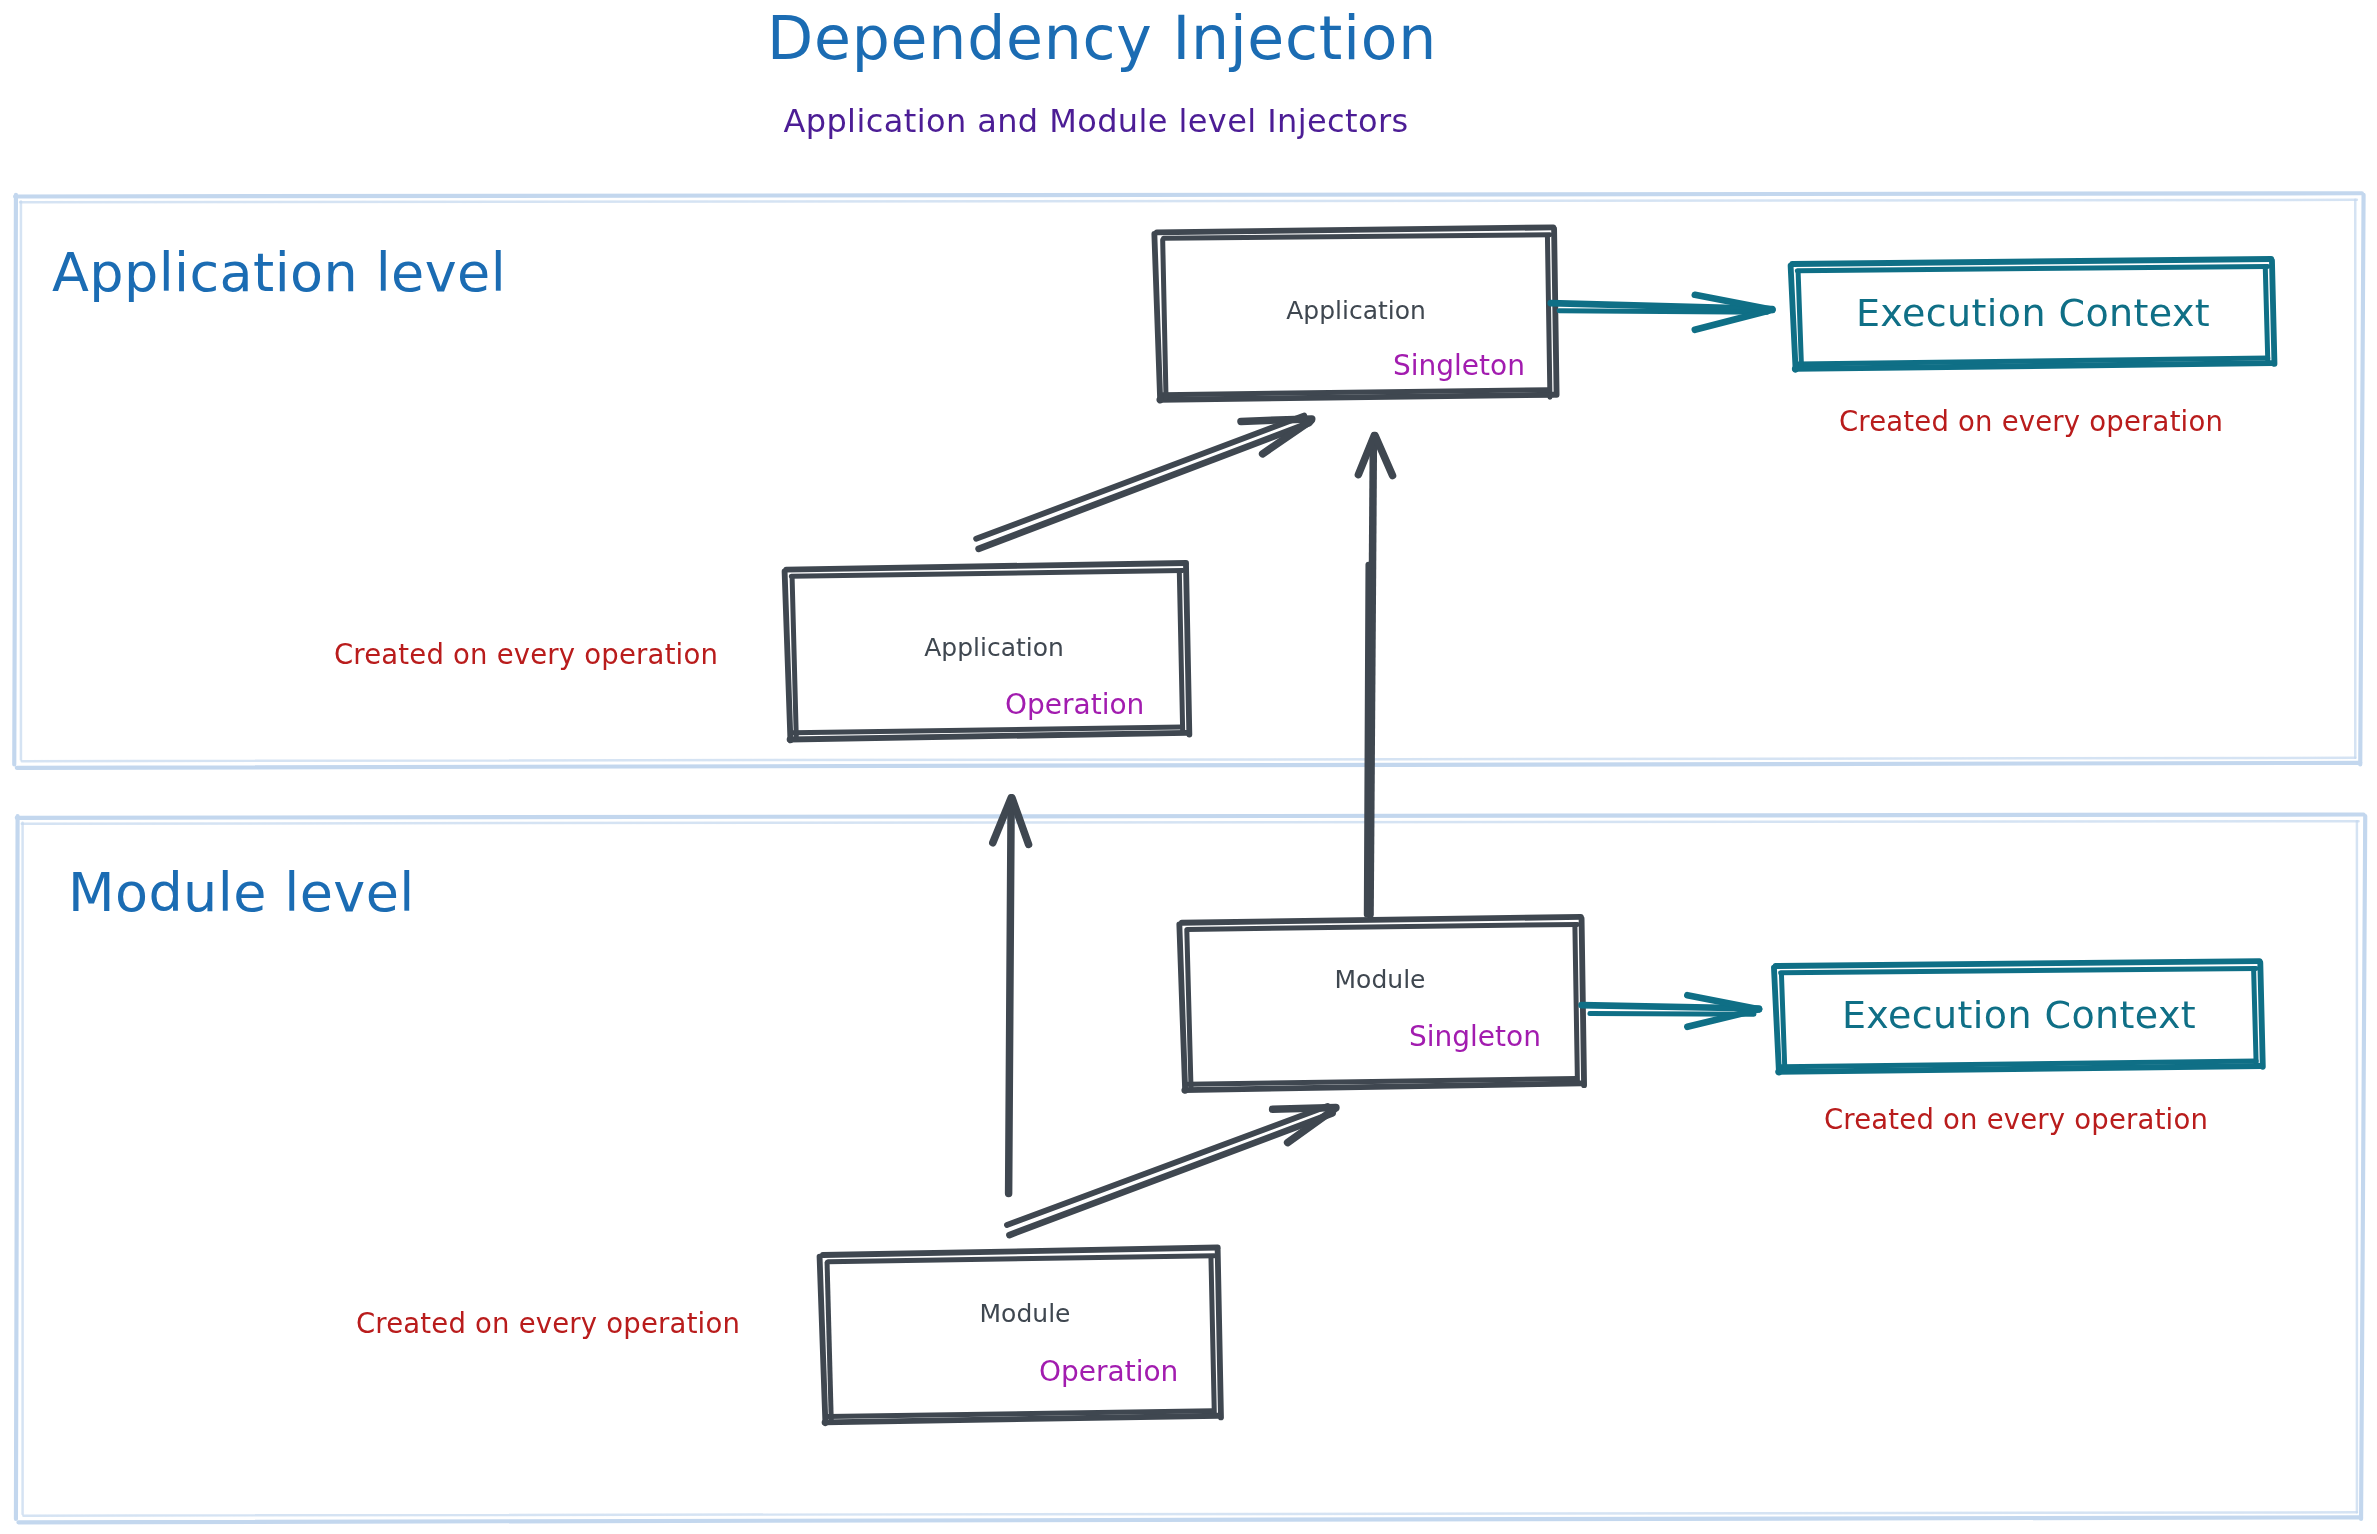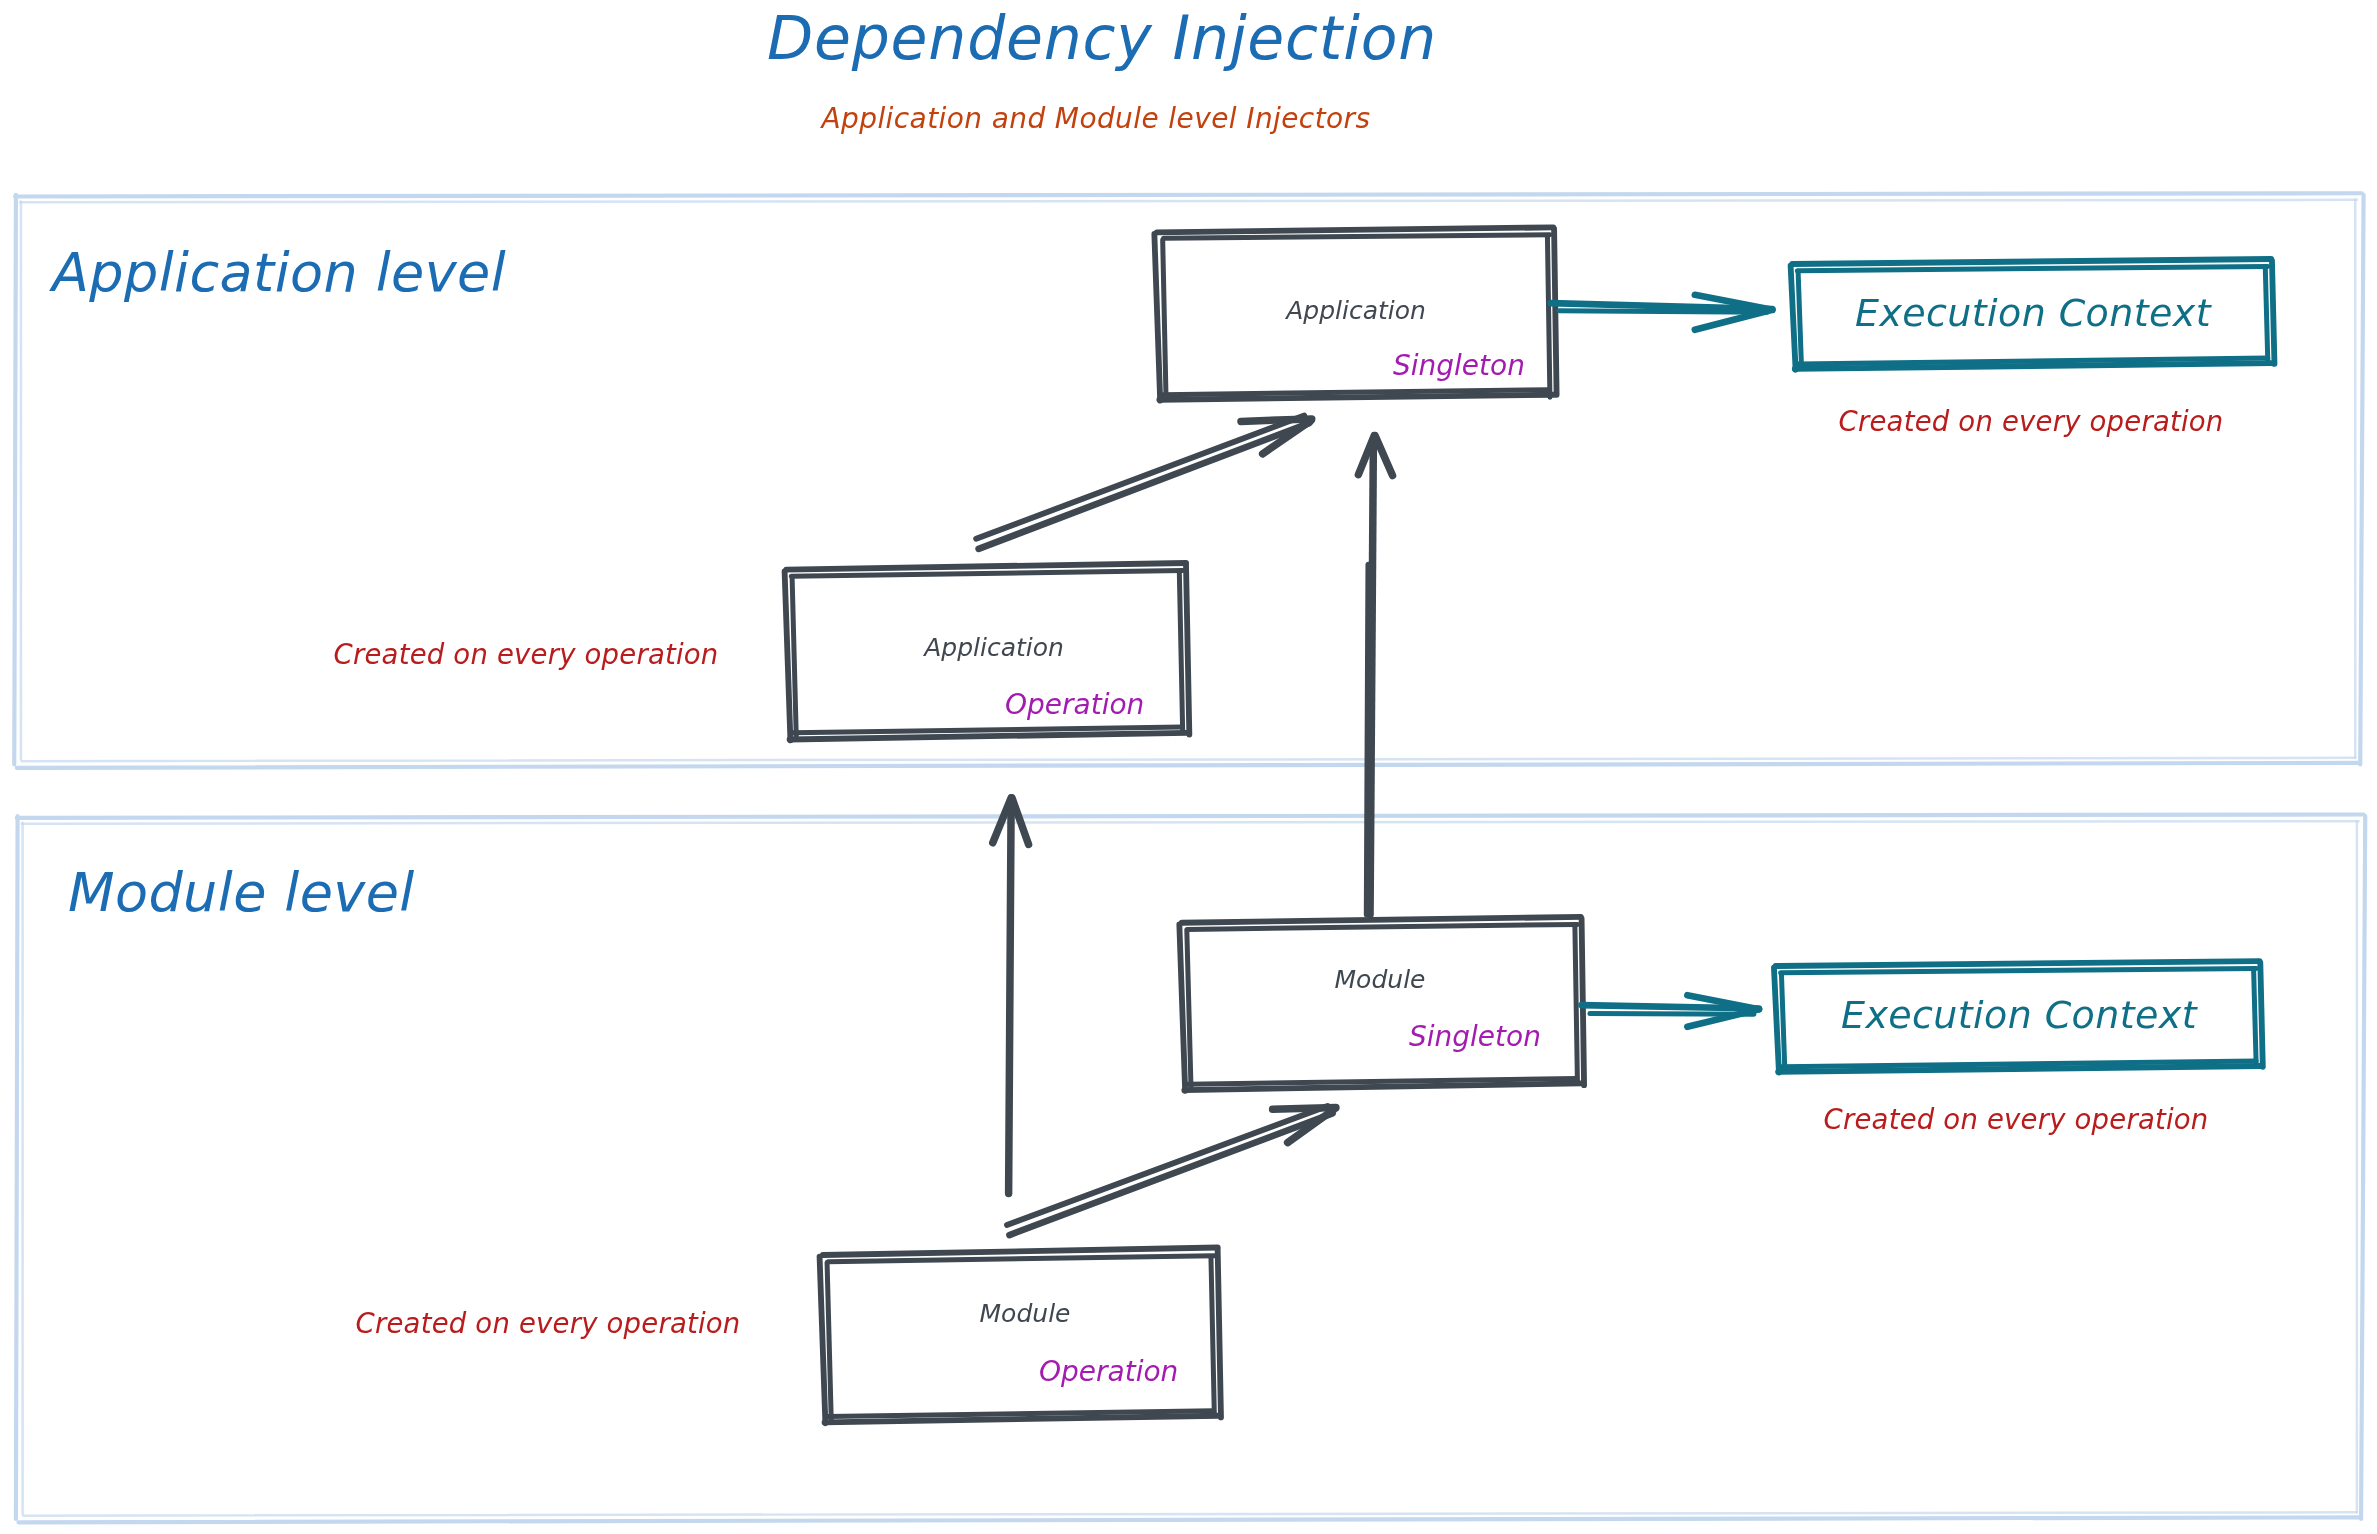--- a/index.html
+++ b/index.html
@@ -22,31 +22,30 @@
     left: 0;
     top: 0;
     width: 2377px;
     height: 1534px;
   }
   .lbl {
     position: absolute;
     white-space: nowrap;
     font-family: "DejaVu Sans", sans-serif;
     line-height: 1;
-    font-style: italic;
   }
   .title {
     font-size: 60px;
     color: #1b6cb3;
     font-weight: 400;
     letter-spacing: 0.8px;
   }
   .subtitle {
-    font-size: 28px;
-    color: #c2410c;
+    font-size: 32px;
+    color: #4c1d95;
     letter-spacing: 0.4px;
   }
   .panel-title {
     font-size: 54px;
     color: #1b6cb3;
     letter-spacing: 0.4px;
   }
   .node-title {
     font-size: 25px;
     color: #3f4750;

